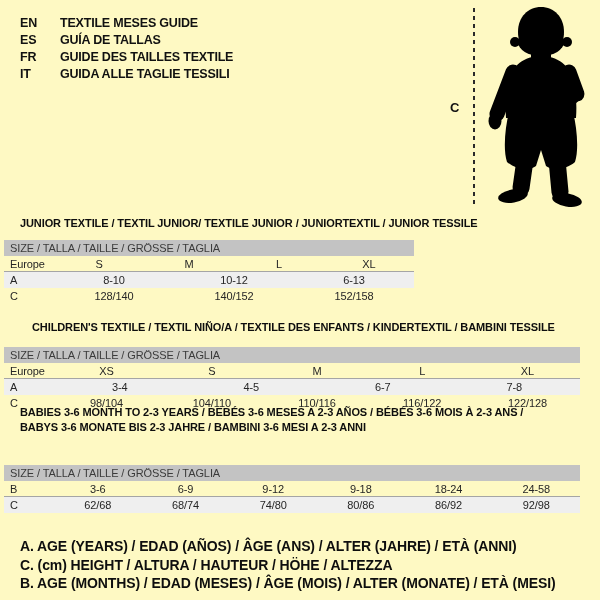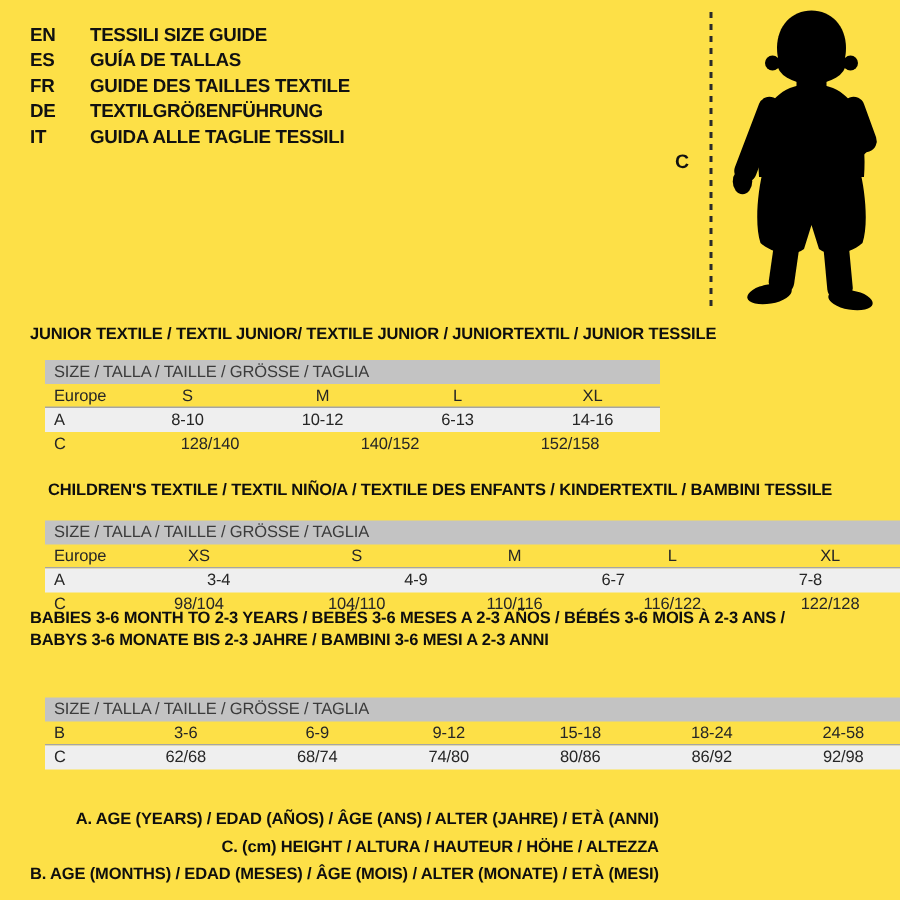--- a/index.html
+++ b/index.html
@@ -8,21 +8,21 @@
     --divider:#a5a5a5;
     --text:#1d1d1d;
   }
   *{margin:0;padding:0;box-sizing:border-box;}
   html,body{background:#fff;}
   body{
     width:600px;height:600px;
     font-family:"Liberation Sans", sans-serif;
     color:var(--text);
   }
-  .page{position:relative;width:600px;height:600px;background:#fde047;overflow:hidden;}
+  .page{position:relative;width:600px;height:600px;background:#fef9c3;overflow:hidden;}
 
   
   .lang-block{position:absolute;left:20px;top:15px;}
   .lang-row{display:flex;font-weight:bold;font-size:12.5px;line-height:17px;letter-spacing:-0.2px;color:#111;}
   .lang-code{width:40px;}
 
   
   .measure-line{
     position:absolute;left:473px;top:8px;width:2px;height:198px;
     background:repeating-linear-gradient(to bottom,#2a2a2a 0 4px,transparent 4px 8px);
@@ -30,60 +30,56 @@
   .height-label{position:absolute;left:450px;top:100px;font-weight:bold;font-size:13px;color:#111;}
   .baby{position:absolute;left:484px;top:4px;}
 
   
   .sec-title{position:absolute;left:20px;font-weight:bold;font-size:11px;line-height:15px;letter-spacing:-0.1px;color:#0e0e0e;white-space:nowrap;}
   .t1{top:216px;}
   .t2{top:320px;margin-left:12px;}
   .t3{top:405px;}
 
   
-  .tbl{position:absolute;left:30px;}
+  .tbl{position:absolute;left:4px;}
   .tbl[data-table="0"]{top:240px;width:410px;}
   .tbl[data-table="1"]{top:347px;width:576px;}
   .tbl[data-table="2"]{top:465px;width:576px;}
   .hbar{
     height:16px;background:var(--hbar-bg);
     color:#3b3b3b;font-size:11px;line-height:16px;
     padding-left:6px;letter-spacing:-0.1px;
   }
   .trow{display:flex;height:16px;line-height:16px;font-size:11px;color:#262626;letter-spacing:-0.1px;}
   .trow.first{border-bottom:1px solid var(--divider);}
   .trow.alt{background:var(--alt-bg);}
   .tlabel{width:50px;padding-left:6px;}
   .tcell{flex:1;text-align:center;}
 
   
   .footnotes{position:absolute;left:20px;top:537px;}
-  .footnote{font-weight:bold;font-size:11px;line-height:18.5px;letter-spacing:-0.1px;color:#0e0e0e;white-space:nowrap;text-align:right;}
+  .footnote{font-weight:bold;font-size:14px;line-height:18.5px;letter-spacing:-0.1px;color:#0e0e0e;white-space:nowrap;}
 </style>
 </head>
 <body>
 
 <div class="page">
 
   <div class="lang-block">
     <div class="lang-row">
       <span class="lang-code">EN</span>
-      <span class="lang-label">TESSILI SIZE GUIDE</span>
+      <span class="lang-label">TEXTILE MESES GUIDE</span>
     </div>
     <div class="lang-row">
       <span class="lang-code">ES</span>
       <span class="lang-label">GUÍA DE TALLAS</span>
     </div>
     <div class="lang-row">
       <span class="lang-code">FR</span>
       <span class="lang-label">GUIDE DES TAILLES TEXTILE</span>
-    </div>
-    <div class="lang-row">
-      <span class="lang-code">DE</span>
-      <span class="lang-label">TEXTILGRÖßENFÜHRUNG</span>
     </div>
     <div class="lang-row">
       <span class="lang-code">IT</span>
       <span class="lang-label">GUIDA ALLE TAGLIE TESSILI</span>
     </div>
   </div>
 
   <div class="measure-line"></div>
   <div class="height-label">C</div>
   <svg class="baby" width="115" height="206" viewBox="0 0 115 206" xmlns="http://www.w3.org/2000/svg">
@@ -126,21 +122,20 @@
         <div class="tcell">S</div>
         <div class="tcell">M</div>
         <div class="tcell">L</div>
         <div class="tcell">XL</div>
       </div>
       <div class="trow alt">
         <div class="tlabel">A</div>
         <div class="tcell">8-10</div>
         <div class="tcell">10-12</div>
         <div class="tcell">6-13</div>
-        <div class="tcell">14-16</div>
       </div>
       <div class="trow">
         <div class="tlabel">C</div>
         <div class="tcell">128/140</div>
         <div class="tcell">140/152</div>
         <div class="tcell">152/158</div>
       </div>
     </div>
 
   <div class="sec-title t2">
@@ -152,21 +147,21 @@
         <div class="tlabel">Europe</div>
         <div class="tcell">XS</div>
         <div class="tcell">S</div>
         <div class="tcell">M</div>
         <div class="tcell">L</div>
         <div class="tcell">XL</div>
       </div>
       <div class="trow alt">
         <div class="tlabel">A</div>
         <div class="tcell">3-4</div>
-        <div class="tcell">4-9</div>
+        <div class="tcell">4-5</div>
         <div class="tcell">6-7</div>
         <div class="tcell">7-8</div>
       </div>
       <div class="trow">
         <div class="tlabel">C</div>
         <div class="tcell">98/104</div>
         <div class="tcell">104/110</div>
         <div class="tcell">110/116</div>
         <div class="tcell">116/122</div>
         <div class="tcell">122/128</div>
@@ -177,21 +172,21 @@
       <div>BABIES 3-6 MONTH TO 2-3 YEARS / BEBÉS 3-6 MESES A 2-3 AÑOS / BÉBÉS 3-6 MOIS À 2-3 ANS /</div>
       <div>BABYS 3-6 MONATE BIS 2-3 JAHRE / BAMBINI 3-6 MESI A 2-3 ANNI</div>
     </div>
   <div class="tbl" data-table="2">
       <div class="hbar">SIZE / TALLA / TAILLE / GRÖSSE / TAGLIA</div>
       <div class="trow first">
         <div class="tlabel">B</div>
         <div class="tcell">3-6</div>
         <div class="tcell">6-9</div>
         <div class="tcell">9-12</div>
-        <div class="tcell">15-18</div>
+        <div class="tcell">9-18</div>
         <div class="tcell">18-24</div>
         <div class="tcell">24-58</div>
       </div>
       <div class="trow alt">
         <div class="tlabel">C</div>
         <div class="tcell">62/68</div>
         <div class="tcell">68/74</div>
         <div class="tcell">74/80</div>
         <div class="tcell">80/86</div>
         <div class="tcell">86/92</div>

